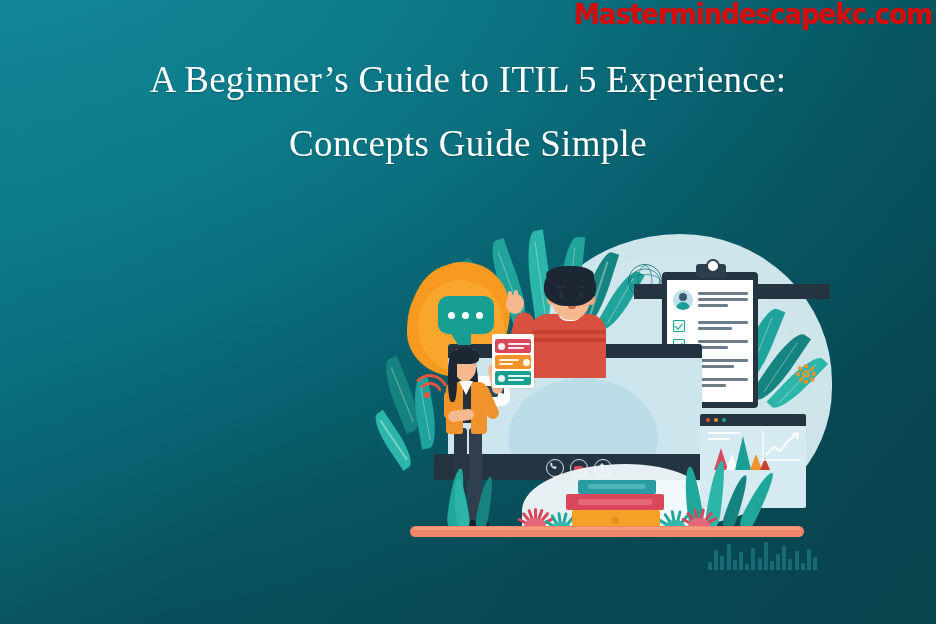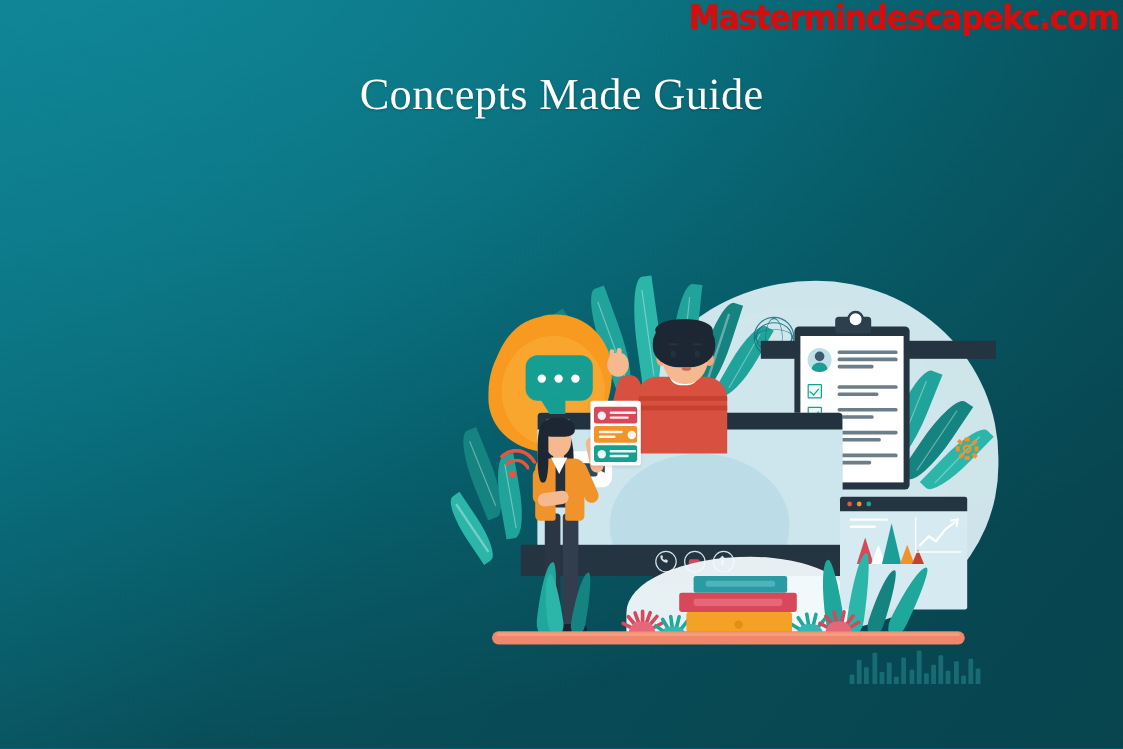--- a/index.html
+++ b/index.html
@@ -543,21 +543,22 @@
 </head>
 <body>
 
 <div class="stage">
   <div class="bg-grad"></div>
   <div class="bg-grad2"></div>
 
   <div class="watermark">Mastermindescapekc.com</div>
 
   <div class="title">
-    <span class="l2">Concepts Made Guide</span>
+    <span>A Beginner’s Guide to ITIL  5 Experience:</span>
+    <span class="l2">Concepts Guide Simple</span>
   </div>
 
   <div class="illus">
 
     <div class="abs circle-bd"></div>
     <div class="abs circle-bd2"></div>
 
     <div class="abs leaf d" style="left:96px;  top:22px;  width:20px; height:74px; transform:rotate(-34deg);"></div>
     <div class="abs leaf" style="left:118px; top:8px;   width:20px; height:88px; transform:rotate(-20deg);"></div>
     <div class="abs leaf l" style="left:140px; top:2px;   width:20px; height:94px; transform:rotate(-8deg);"></div>

